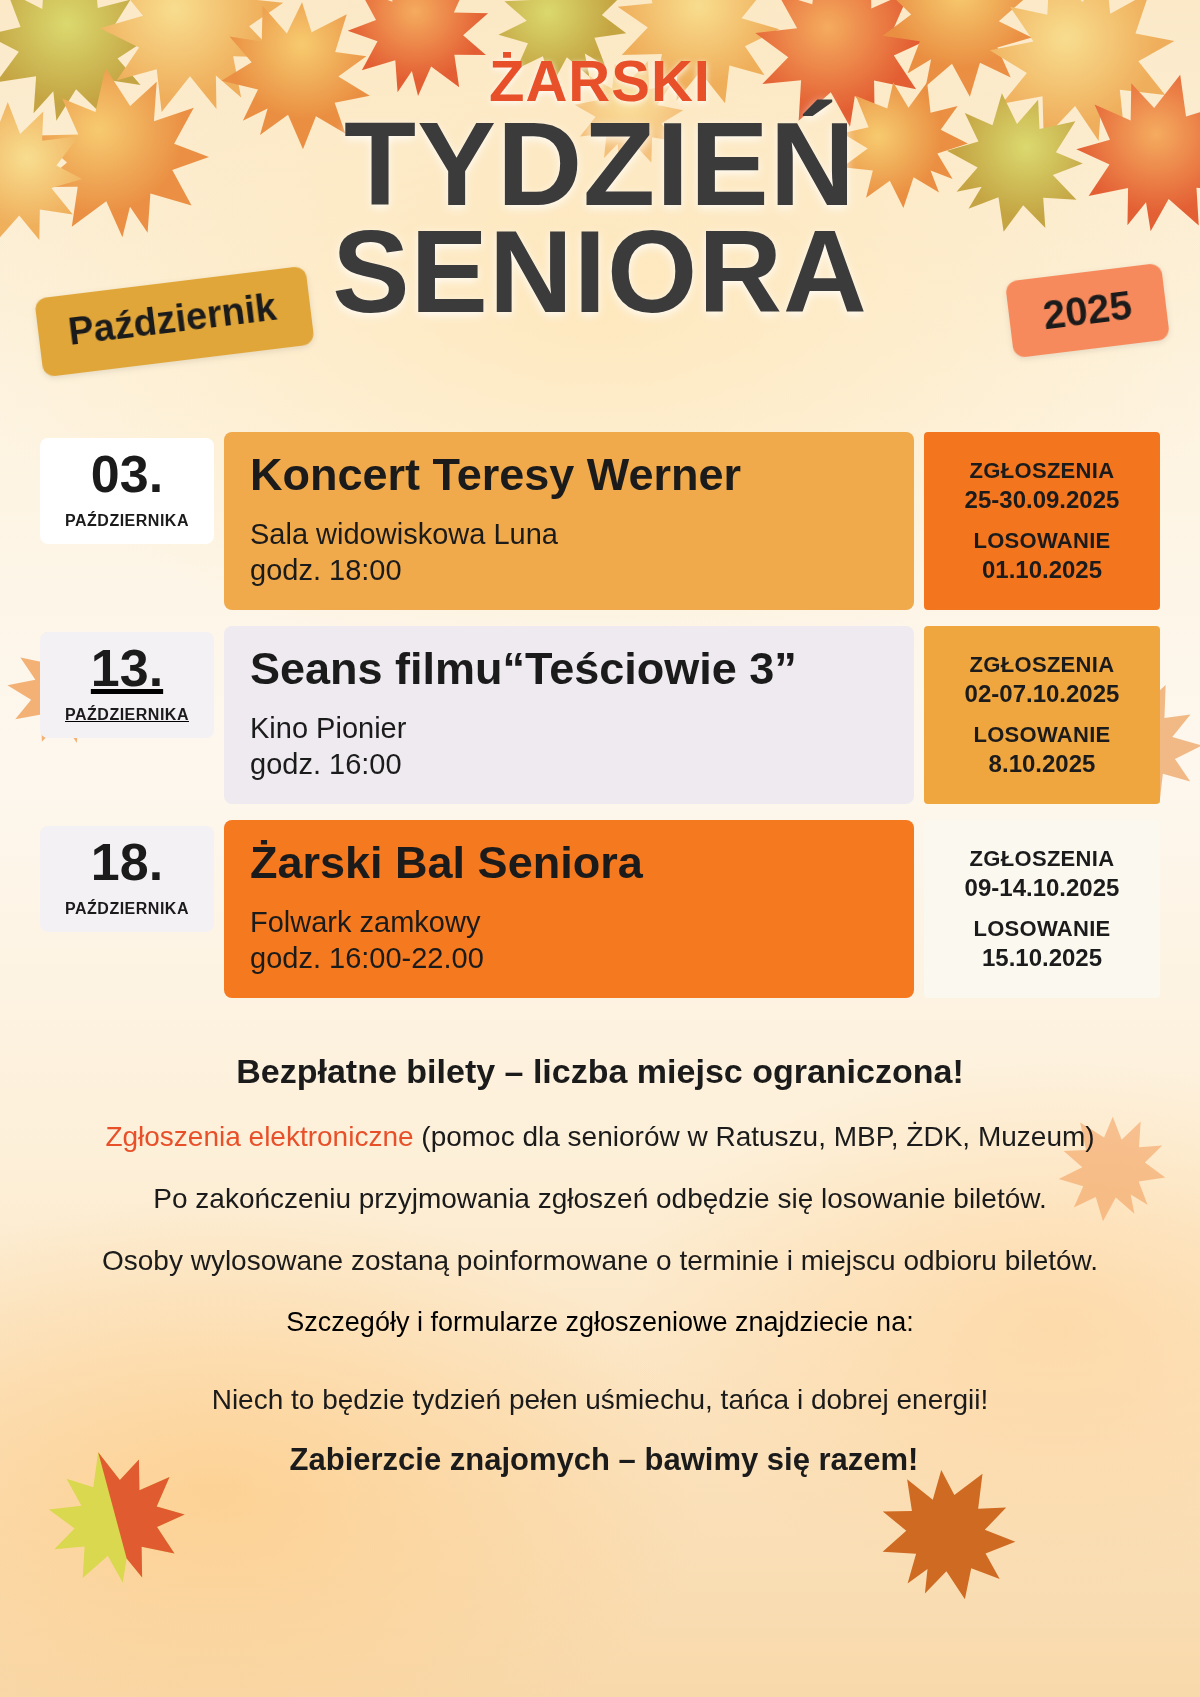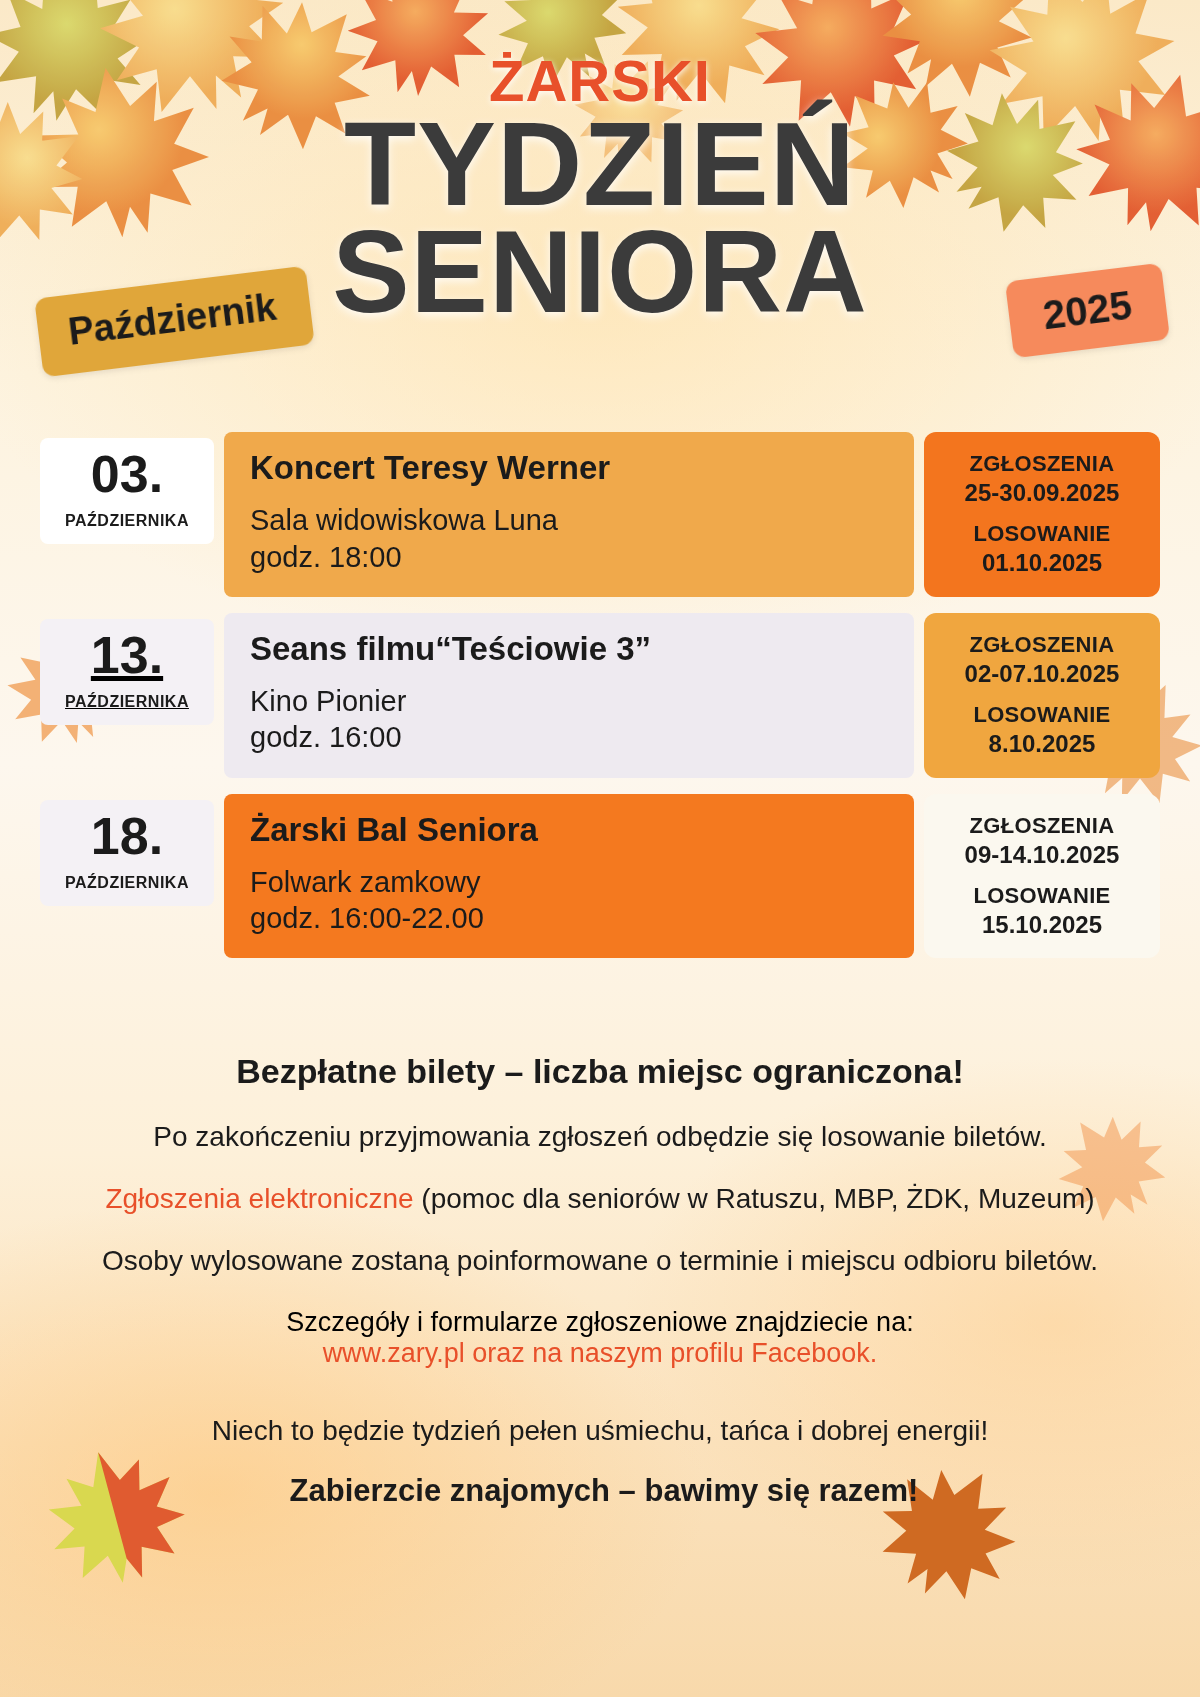--- a/index.html
+++ b/index.html
@@ -124,35 +124,35 @@
     color: #1b1b1b;
     letter-spacing: 0.5px;
     margin-top: 12px;
   }
   .eventbox {
     flex: 1;
     border-radius: 8px;
     padding: 18px 26px 22px;
   }
   .eventbox .ev-title {
-    font-size: 33px;
+    font-size: 45px;
     font-weight: 800;
     color: #1b1b1b;
     line-height: 1.1;
     margin-bottom: 16px;
   }
   .eventbox .ev-place,
   .eventbox .ev-time {
     font-size: 29px;
     color: #1b1b1b;
     line-height: 1.25;
   }
   .regbox {
     width: 236px;
-    border-radius: 12px;
+    border-radius: 4px;
     display: flex;
     flex-direction: column;
     align-items: center;
     justify-content: center;
     text-align: center;
     padding: 12px 8px;
     gap: 14px;
   }
   .regbox .blk { line-height: 1.22; }
   .regbox .lbl {
@@ -351,24 +351,23 @@
           <div class="lbl">LOSOWANIE</div>
           <div class="val">15.10.2025</div>
         </div>
       </div>
     </div>
 
   </div>
 
   <div class="footer">
     <div class="f-head">Bezpłatne bilety – liczba miejsc ograniczona!</div>
-    <div class="f-line">Po zakończeniu przyjmowania zgłoszeń odbędzie się losowanie biletów.</div>
     <div class="f-line">
       <span class="hl">Zgłoszenia elektroniczne</span><span> (pomoc dla seniorów w Ratuszu, MBP, ŻDK, Muzeum)</span>
     </div>
+    <div class="f-line">Po zakończeniu przyjmowania zgłoszeń odbędzie się losowanie biletów.</div>
     <div class="f-line">Osoby wylosowane zostaną poinformowane o terminie  i miejscu odbioru biletów.</div>
     <div class="f-small">Szczegóły i formularze zgłoszeniowe znajdziecie na:</div>
-    <div class="f-url">www.zary.pl oraz na naszym profilu Facebook.</div>
     <div class="f-end1">Niech to będzie tydzień pełen uśmiechu, tańca i dobrej energii!</div>
     <div class="f-end2">Zabierzcie znajomych – bawimy się razem!</div>
   </div>
 
 </div>
 
 </body></html>

